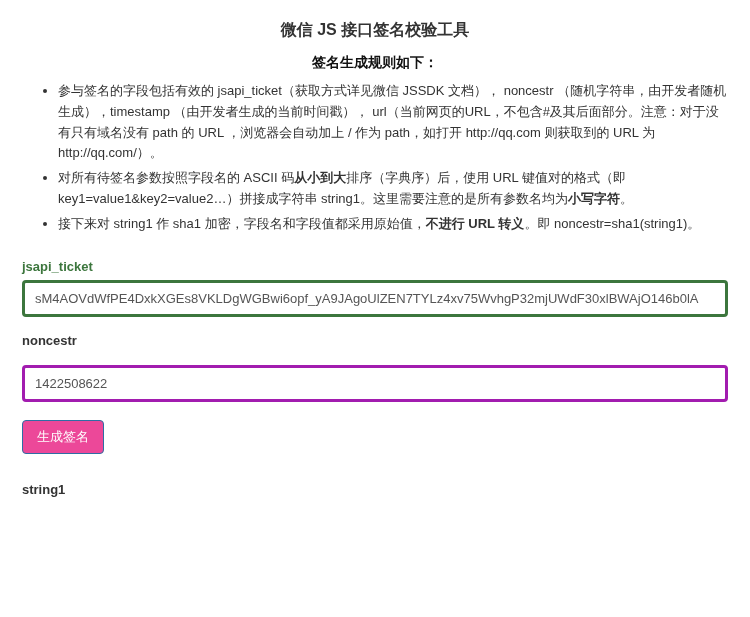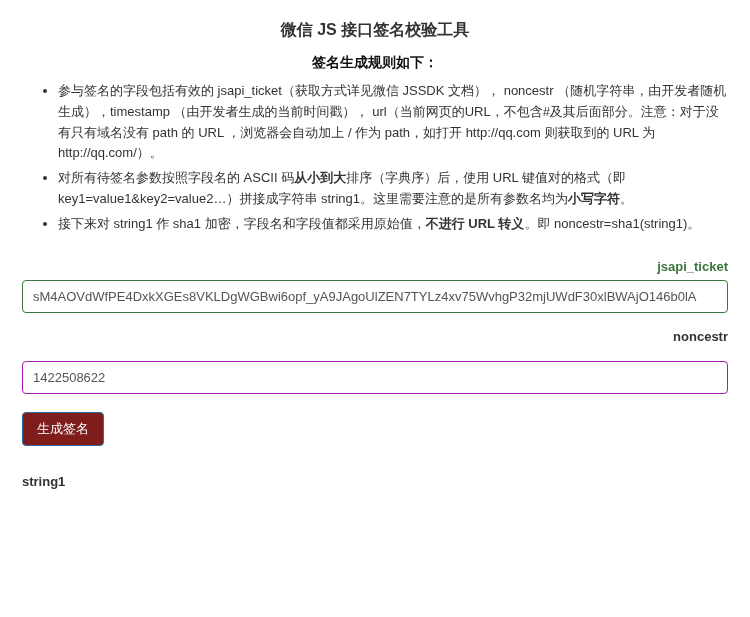--- a/index.html
+++ b/index.html
@@ -45,41 +45,40 @@
     }
     .form-group {
       margin-bottom: 14px;
     }
     .form-label {
       display: block;
       font-weight: 700;
       font-size: 13px;
       margin-bottom: 4px;
       color: #333;
-      text-align: right;
     }
     .form-label.success {
       color: #3c763d;
     }
     .form-input {
       width: 100%;
       padding: 8px 10px;
       font-size: 13px;
       color: #555;
-      border: 1px solid #a21caf;
+      border: 3px solid #a21caf;
       border-radius: 4px;
       background: #fff;
       outline: none;
     }
     .form-input.success {
       border-color: #3c763d;
     }
     .btn-primary {
       display: inline-block;
-      background: #7f1d1d;
+      background: #ec4899;
       color: #fff;
       border: 1px solid #2e6da4;
       border-radius: 4px;
       padding: 7px 14px;
       font-size: 13px;
       cursor: pointer;
       margin-top: 4px;
       margin-bottom: 26px;
     }
     .result-block {

